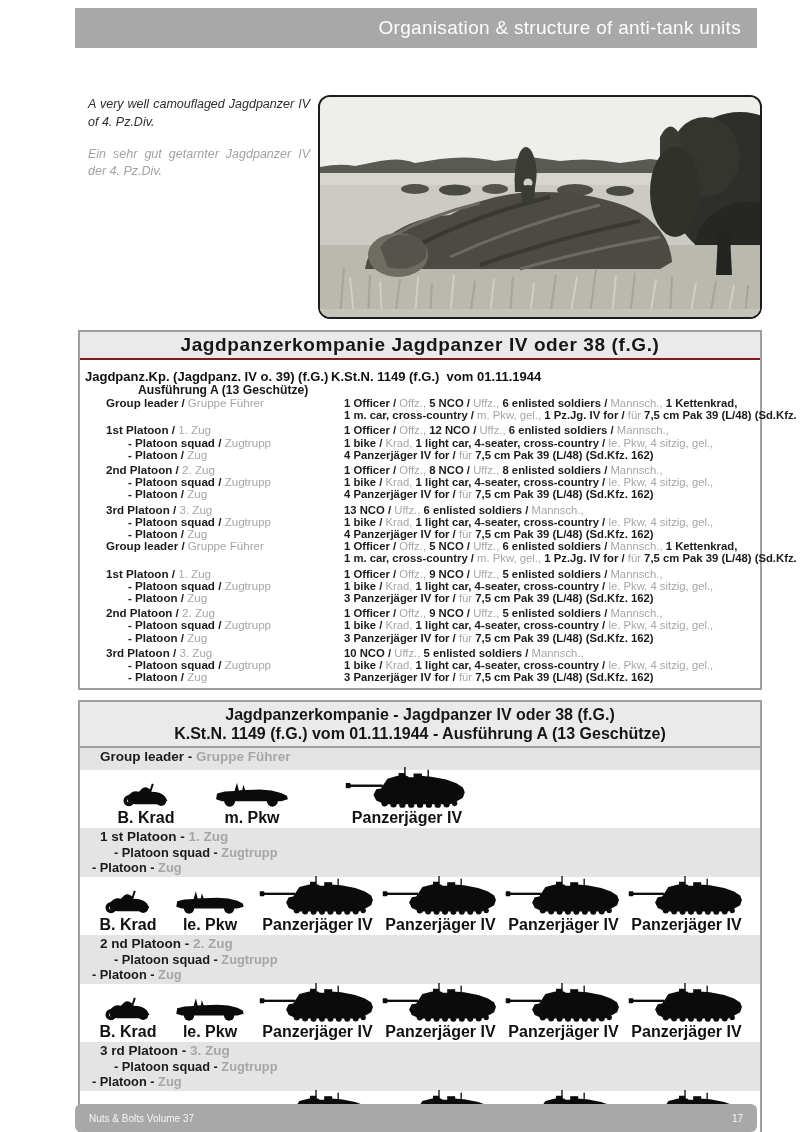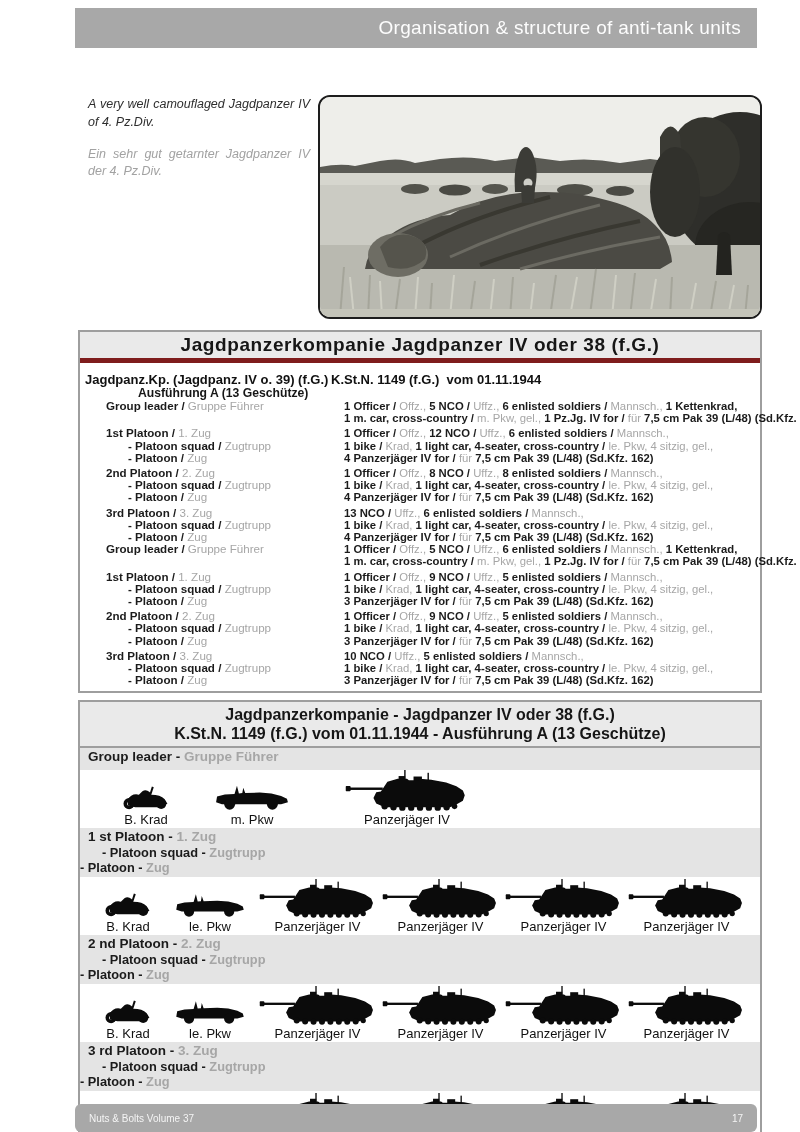--- a/index.html
+++ b/index.html
@@ -19,51 +19,51 @@
   .cap-de{color:#a2a2a2;}
   
   .photo{position:absolute;left:318px;top:95px;width:440px;height:220px;border:2px solid #1d1d1d;
          border-radius:12px;overflow:hidden;background:#ededE9;}
   
   .sg-d{color:#1b1b1b;font-weight:bold;}
   .sg-g{color:#a6a6a6;font-weight:normal;}
   .sg-gb{color:#a6a6a6;font-weight:bold;}
   
   .tbox{position:absolute;left:78px;top:330px;width:684px;border:2px solid #9e9e9e;background:#fff;box-sizing:border-box;}
-  .tbox-title{background:#eaeaea;border-bottom:5px solid #7f1d1d;height:26px;line-height:26px;text-align:center;
+  .tbox-title{background:#eaeaea;border-bottom:2px solid #7f1d1d;height:26px;line-height:26px;text-align:center;
               font-size:19px;font-weight:bold;letter-spacing:.6px;color:#161616;}
   .tbox-body{padding:9px 4px 5px 5px;}
   .thead{display:grid;grid-template-columns:246px 1fr;font-weight:bold;font-size:13px;line-height:15px;color:#111;}
   .sec-head{font-weight:bold;font-size:12.2px;line-height:13px;padding-left:53px;color:#161616;}
   .sec-b{margin-top:8px;}
   .trow{display:grid;grid-template-columns:246px 1fr;column-gap:2px;gap:13px;}
   .trow.gap{margin-top:3px;}
   .tlbl{padding-left:21px;font-size:11.6px;line-height:12.2px;}
   .tlbl.sub{padding-left:43px;}
   .tline{font-size:11.3px;line-height:12.2px;white-space:nowrap;}
   
   .cbox{position:absolute;left:78px;top:700px;width:684px;border:2px solid #9e9e9e;background:#fff;box-sizing:border-box;}
   .cbox-title{background:#eaeaea;border-bottom:2px solid #9e9e9e;text-align:center;font-weight:bold;
               font-size:16px;line-height:19px;padding:3px 0;color:#161616;}
-  .band{background:#e4e4e4;padding:1px 0 2px 0;}
+  .band{background:#e4e4e4;padding:1px 0 2px 12px;}
   .band.glband{height:19px;}
   .bl1{font-size:13.5px;line-height:16px;font-weight:bold;padding-left:8px;}
   .bl2{display:flex;font-size:12.8px;line-height:15px;font-weight:bold;flex-direction:column;}
   .bl2 .sq{margin-left:22px;width:218px;}
   .vrow{display:flex;align-items:flex-end;padding:4px 12px 1px 16px;height:53px;box-sizing:content-box;}
   .vcell{display:flex;flex-direction:column;align-items:center;justify-content:flex-end;}
   .vcell svg{display:block;fill:#0b0b0b;}
   .v-krad{width:64px;}  .v-krad svg{width:50px;height:29px;}
   .v-car{width:92px;margin-left:4px;} .v-car svg{width:74px;height:31px;}
   .v-tank{flex:1;} .v-tank svg{width:118px;height:39px;}
   .vrow.gl{padding-left:24px;}
   .vrow.gl .v-krad{width:84px;}
   .vrow.gl .v-car{width:120px;} .vrow.gl .v-car svg{width:80px;height:33px;}
   .vrow.gl .v-tank{flex:0 0 190px;} .vrow.gl .v-tank svg{width:124px;height:41px;}
-  .veh-label{font-size:13px;font-weight:normal;color:#111;white-space:nowrap;margin-top:1px;}
+  .veh-label{font-size:16px;font-weight:bold;color:#111;white-space:nowrap;margin-top:1px;}
   .hidden-defs{position:absolute;width:0;height:0;overflow:hidden;}
 </style>
 </head>
 <body>
 
 <svg class="hidden-defs" aria-hidden="true">
   <defs>
     <symbol id="sym-tank" viewBox="0 0 132 44">
       <rect x="0" y="17.2" width="5.5" height="5.6" rx="1"></rect>
       <rect x="4" y="18.8" width="36" height="2.6"></rect>

